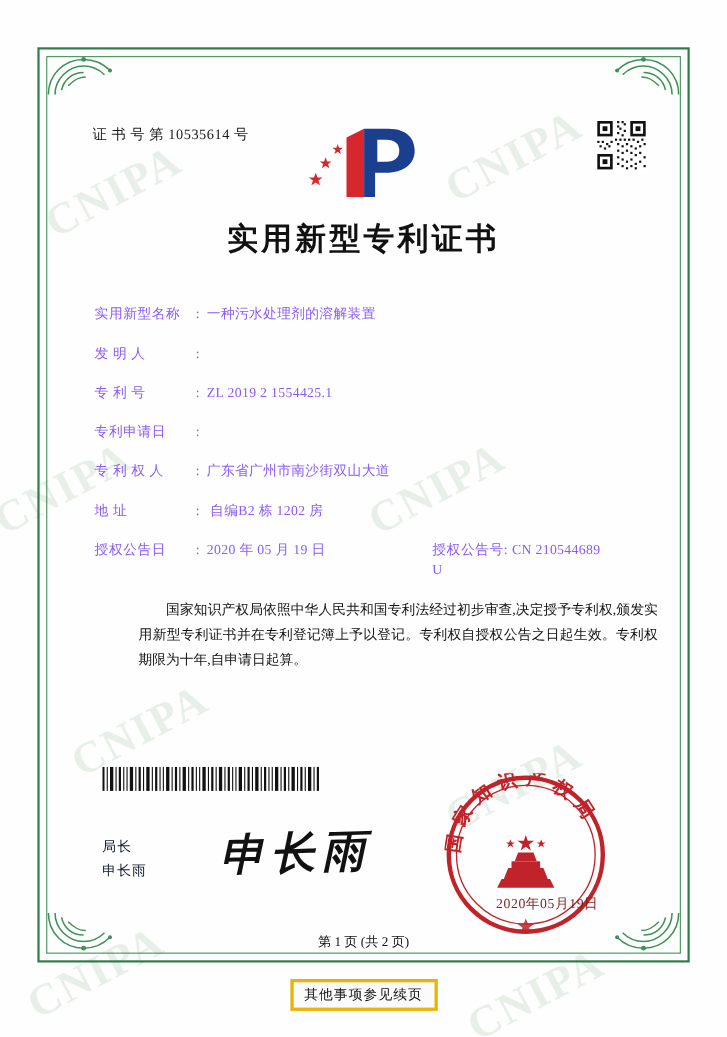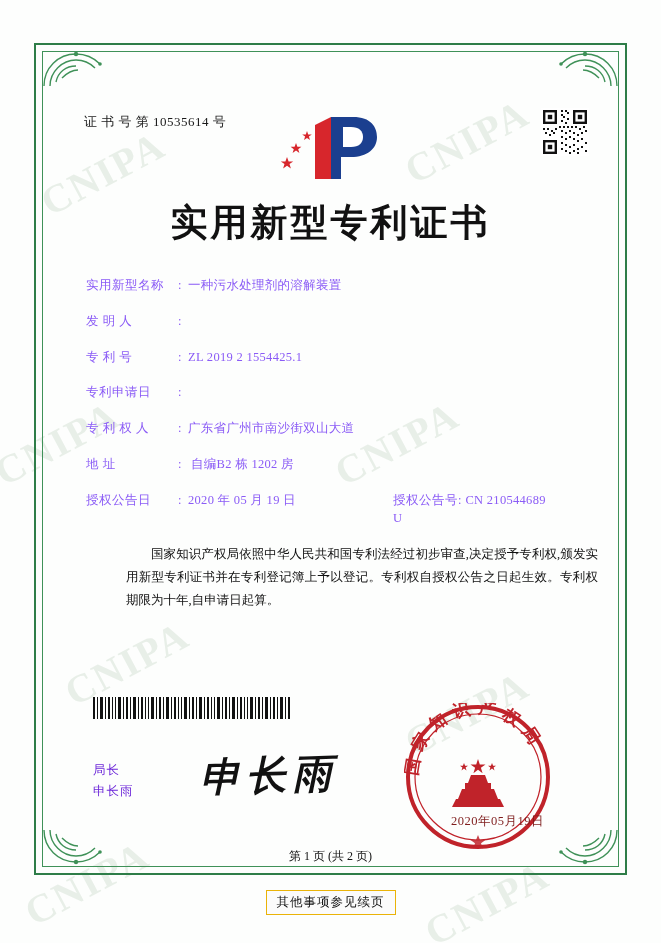--- a/index.html
+++ b/index.html
@@ -87,21 +87,21 @@
     left: 279px; top: 113px;
     width: 104px; height: 72px;
   }
 
   
   .doc-title {
     position: absolute;
     left: 0; right: 0;
     top: 198px;
     text-align: center;
-    font-size: 37px;
+    font-size: 28px;
     font-weight: bold;
     letter-spacing: 3px;
     color: #111;
     font-family: "DejaVu Serif", "Liberation Serif", serif;
   }
 
   
   .fields {
     position: absolute;
     left: 86px; top: 276px;
@@ -151,21 +151,21 @@
     left: 93px; top: 697px;
     width: 198px; height: 22px;
   }
 
   
   .sig-label {
     position: absolute;
     left: 93px; top: 760px;
     font-size: 12.5px;
     line-height: 1.7;
-    color: #6d28d9;
+    color: #0f172a;
     letter-spacing: 1px;
   }
   .sig-script {
     position: absolute;
     left: 200px; top: 748px;
     font-size: 40px;
     font-family: "DejaVu Serif", "Liberation Serif", serif;
     font-style: italic;
     font-weight: bold;
     color: #111;
@@ -199,21 +199,21 @@
     color: #111;
   }
   .footnote {
     position: absolute;
     left: 0; right: 0;
     top: 890px;
     text-align: center;
   }
   .footnote span {
     display: inline-block;
-    border: 1px solid #eab308;
+    border: 3px solid #eab308;
     padding: 3px 10px;
     font-size: 12.5px;
     color: #111;
     background: #fbfbfb;
     letter-spacing: 1px;
   }
 </style>
 </head>
 <body>
 

